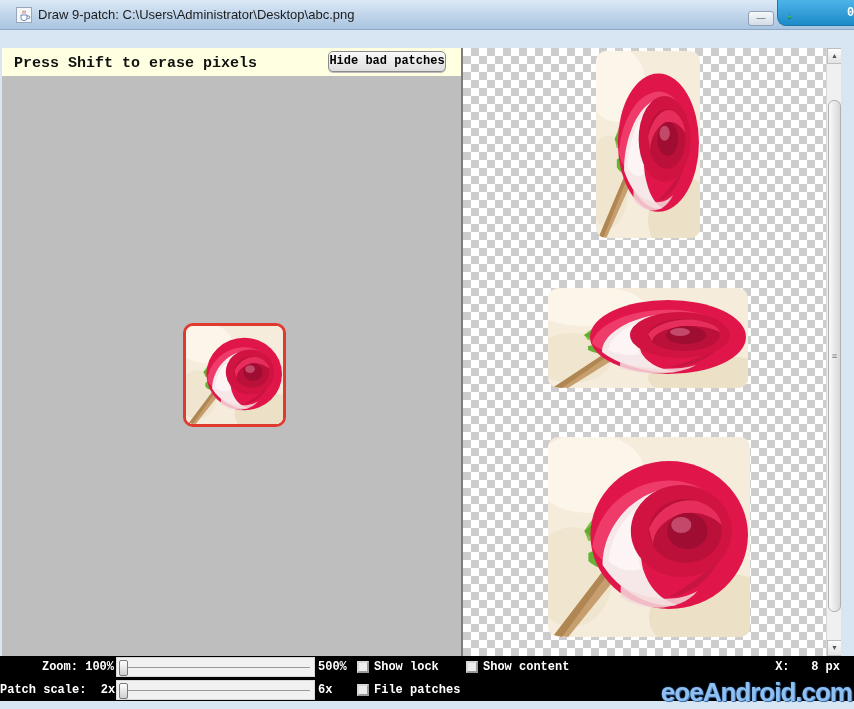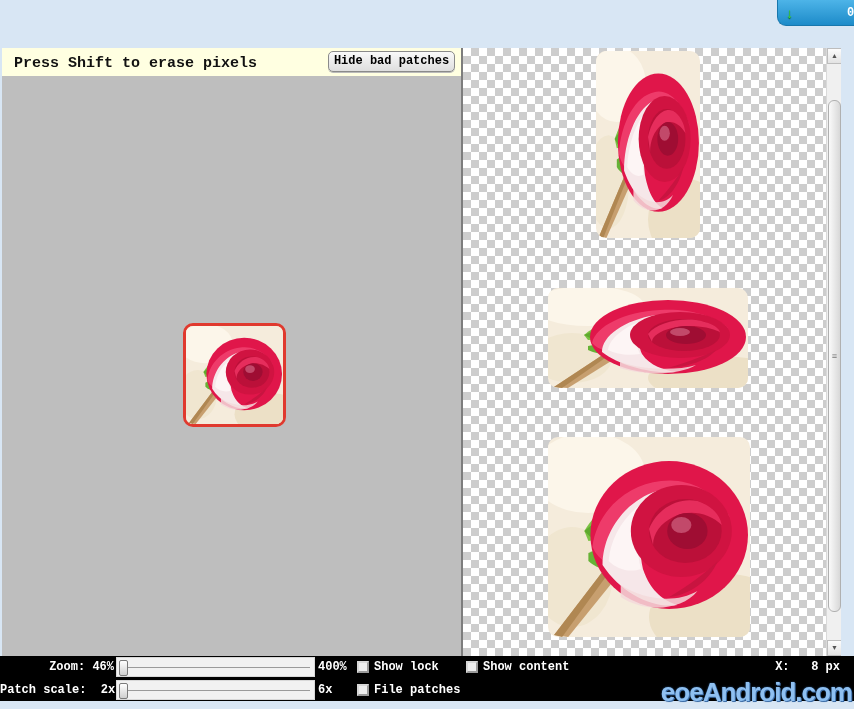--- a/index.html
+++ b/index.html
@@ -29,21 +29,21 @@
 
   
   .menubar{position:absolute;left:0;top:30px;width:854px;height:18px;
     background:linear-gradient(#fdfdfe,#ededf0);border-bottom:1px solid #d7d7da;box-sizing:border-box;}
   .menu-item{display:inline-block;margin-left:12px;font-size:13px;line-height:17px;color:#1f1f1f;cursor:default;}
 
   
   .banner{position:absolute;left:2px;top:48px;width:459px;height:28px;background:#FFFFE1;}
   .banner-text{position:absolute;left:12px;top:7px;
     font-family:"Liberation Mono","DejaVu Sans Mono",monospace;font-size:15px;font-weight:bold;color:#111;}
-  .banner-btn{position:absolute;left:326px;top:3px;width:127px;height:21px;
+  .banner-btn{position:absolute;left:326px;top:3px;width:118px;height:21px;
     background:linear-gradient(#f9f9f9,#dedede);border:1px solid #8a8a8a;border-radius:5px;
     box-sizing:border-box;font-family:"Liberation Mono","DejaVu Sans Mono",monospace;
     font-size:12px;font-weight:bold;color:#000;text-align:center;line-height:18px;cursor:pointer;
     box-shadow:0 1px 0 #bbb;}
 
   
   .left-pane{position:absolute;left:2px;top:76px;width:459px;height:580px;background:#BEBEBE;}
   .patch-image{position:absolute;left:181px;top:247px;width:97px;height:98px;
     border:3px solid #E0392E;border-radius:10px;overflow:hidden;background:#f5ecdc;cursor:crosshair;}
   .splitter{position:absolute;left:461px;top:48px;width:2px;height:608px;background:#7d7d7d;cursor:col-resize;}
@@ -91,20 +91,34 @@
   
   .watermark{position:absolute;right:2px;bottom:1px;z-index:60;
     font-family:"Liberation Sans",sans-serif;font-weight:bold;font-size:26px;letter-spacing:-1px;
     color:#8fc0f1;text-shadow:1px 1px 0 #3d6ea8, 0 0 2px #2a5a92;pointer-events:none;}
 </style>
 </head>
 <body>
 
 <div class="window">
 
+  <div class="titlebar">
+    <span class="app-icon">
+      <svg viewBox="0 0 16 16" width="16" height="16">
+        <rect x="0.5" y="0.5" width="15" height="15" fill="#f4f6f9" stroke="#9aa7b8"></rect>
+        <path d="M5 8 h6 v3 a3 2.6 0 0 1 -6 0 z" fill="#fff" stroke="#4a6fa5" stroke-width="0.8"></path>
+        <path d="M11 9 h1.6 a1.3 1.3 0 0 1 0 2.6 h-1.2" fill="none" stroke="#4a6fa5" stroke-width="0.8"></path>
+        <path d="M7 6.5 c-1-1 1-1.6 0-2.8 M9 6.5 c-1-1 1-1.6 0-2.8" fill="none" stroke="#c8402e" stroke-width="0.9"></path>
+      </svg>
+    </span>
+    <span class="title-text">Draw 9-patch: C:\Users\Administrator\Desktop\abc.png</span>
+    <span class="winbtn min">—</span>
+    <span class="winbtn max">▭</span>
+    <span class="winbtn close">✕</span>
+  </div>
 
   <div class="badge">
     <span class="badge-arrow">↓</span>
     <span class="badge-speed">0KB/S</span>
   </div>
 
 
   <div class="banner">
     <span class="banner-text">Press Shift to erase pixels</span>
     <span class="banner-btn">Hide bad patches</span>
@@ -218,26 +232,26 @@
     <div class="sb-btn sb-up">▲</div>
     <div class="sb-thumb">
       <div class="sb-grip">≡</div>
     </div>
     <div class="sb-btn sb-down">▼</div>
   </div>
   <div class="right-strip"></div>
 
   <div class="statusbar">
 
-    <div class="s-label ra" style="left:0;width:114px;top:4px;"><span>Zoom:</span> <span>46%</span></div>
+    <div class="s-label ra" style="left:0;width:114px;top:4px;"><span>Zoom:</span> <span>100%</span></div>
     <div class="slider" style="left:116px;top:1px;">
       <div class="track"></div>
       <div class="thumb"></div>
     </div>
-    <div class="s-label" style="left:318px;top:4px;">400%</div>
+    <div class="s-label" style="left:318px;top:4px;">500%</div>
 
     <span class="cbox" style="left:357px;top:5px;"></span>
     <div class="s-label" style="left:374px;top:4px;">Show lock</div>
 
     <span class="cbox" style="left:466px;top:5px;"></span>
     <div class="s-label" style="left:483px;top:4px;">Show content</div>
 
     <div class="s-label ra" style="left:740px;width:100px;top:4px;"><span>X:</span>   <span>8 px</span></div>
 
     <div class="s-label ra" style="left:0;width:114px;top:27px;"><span>Patch scale:</span>  <span>2x</span></div>

